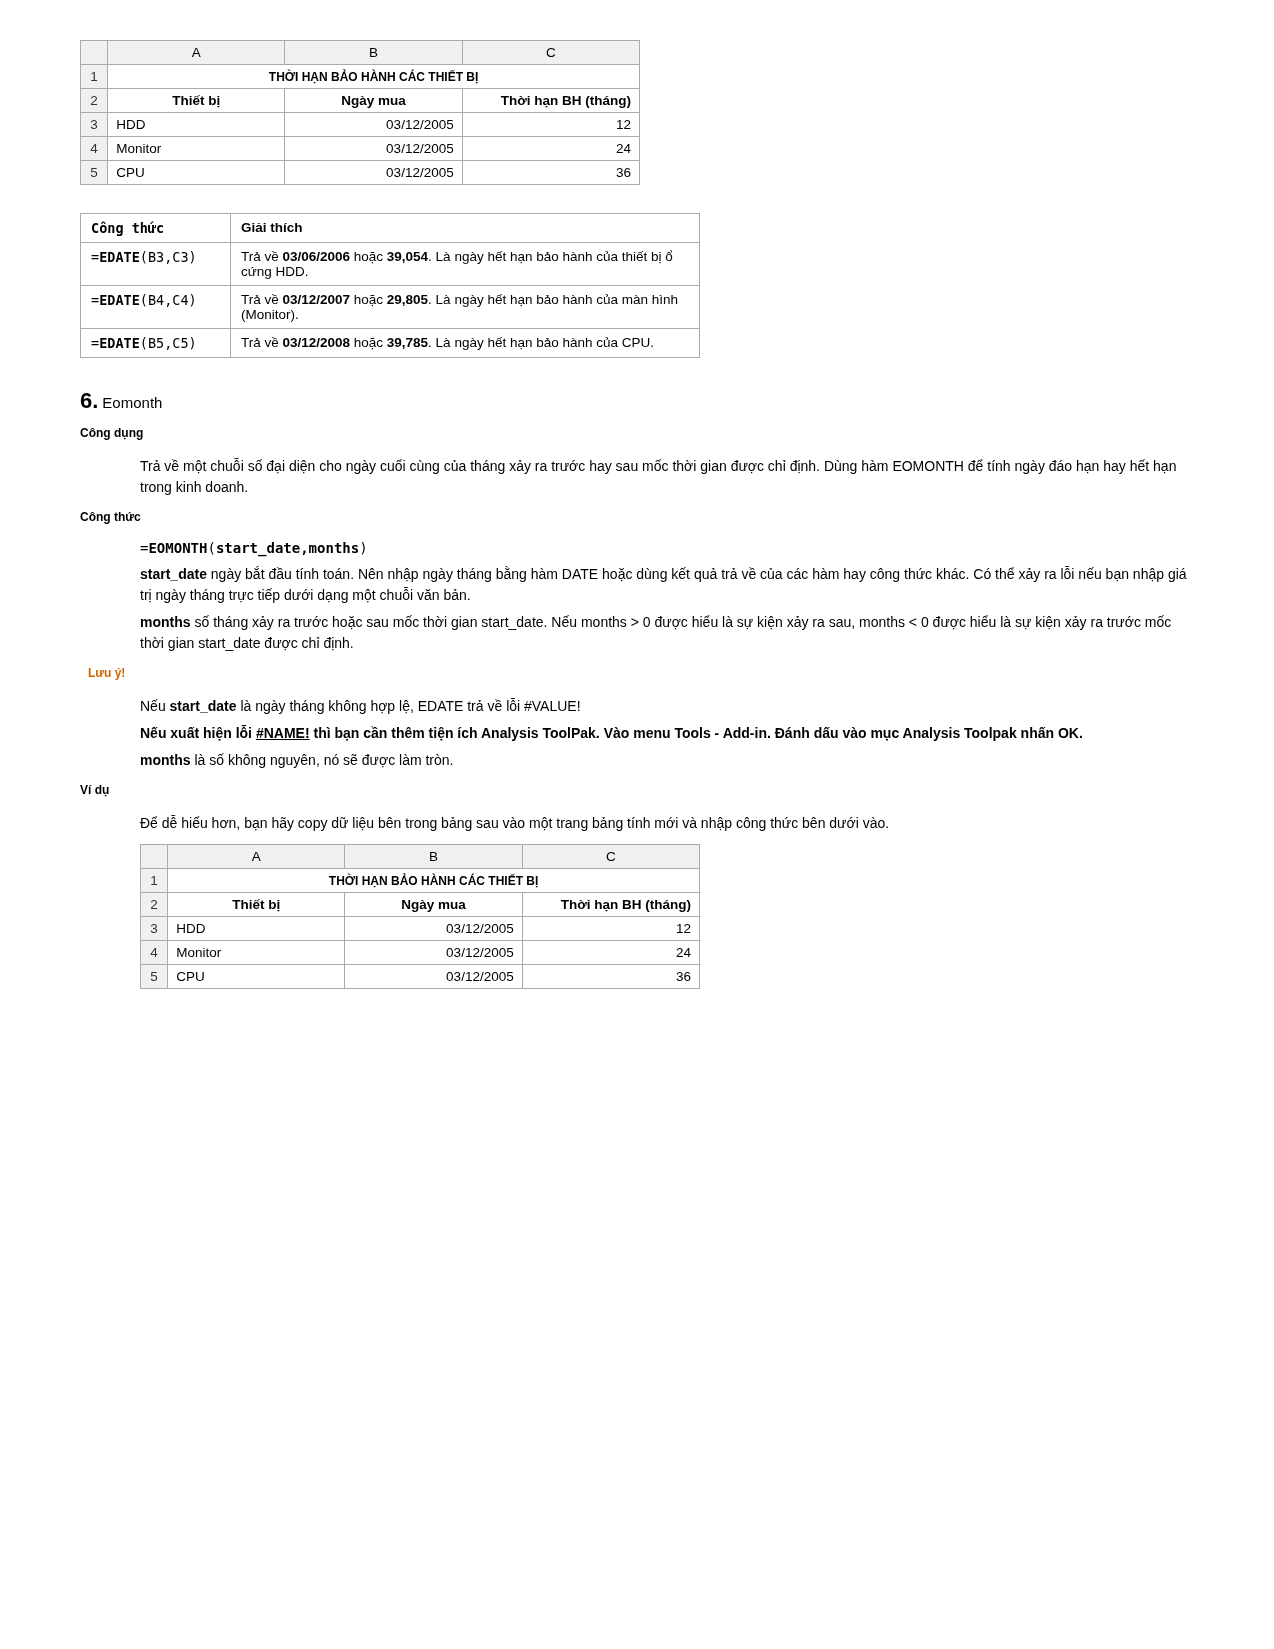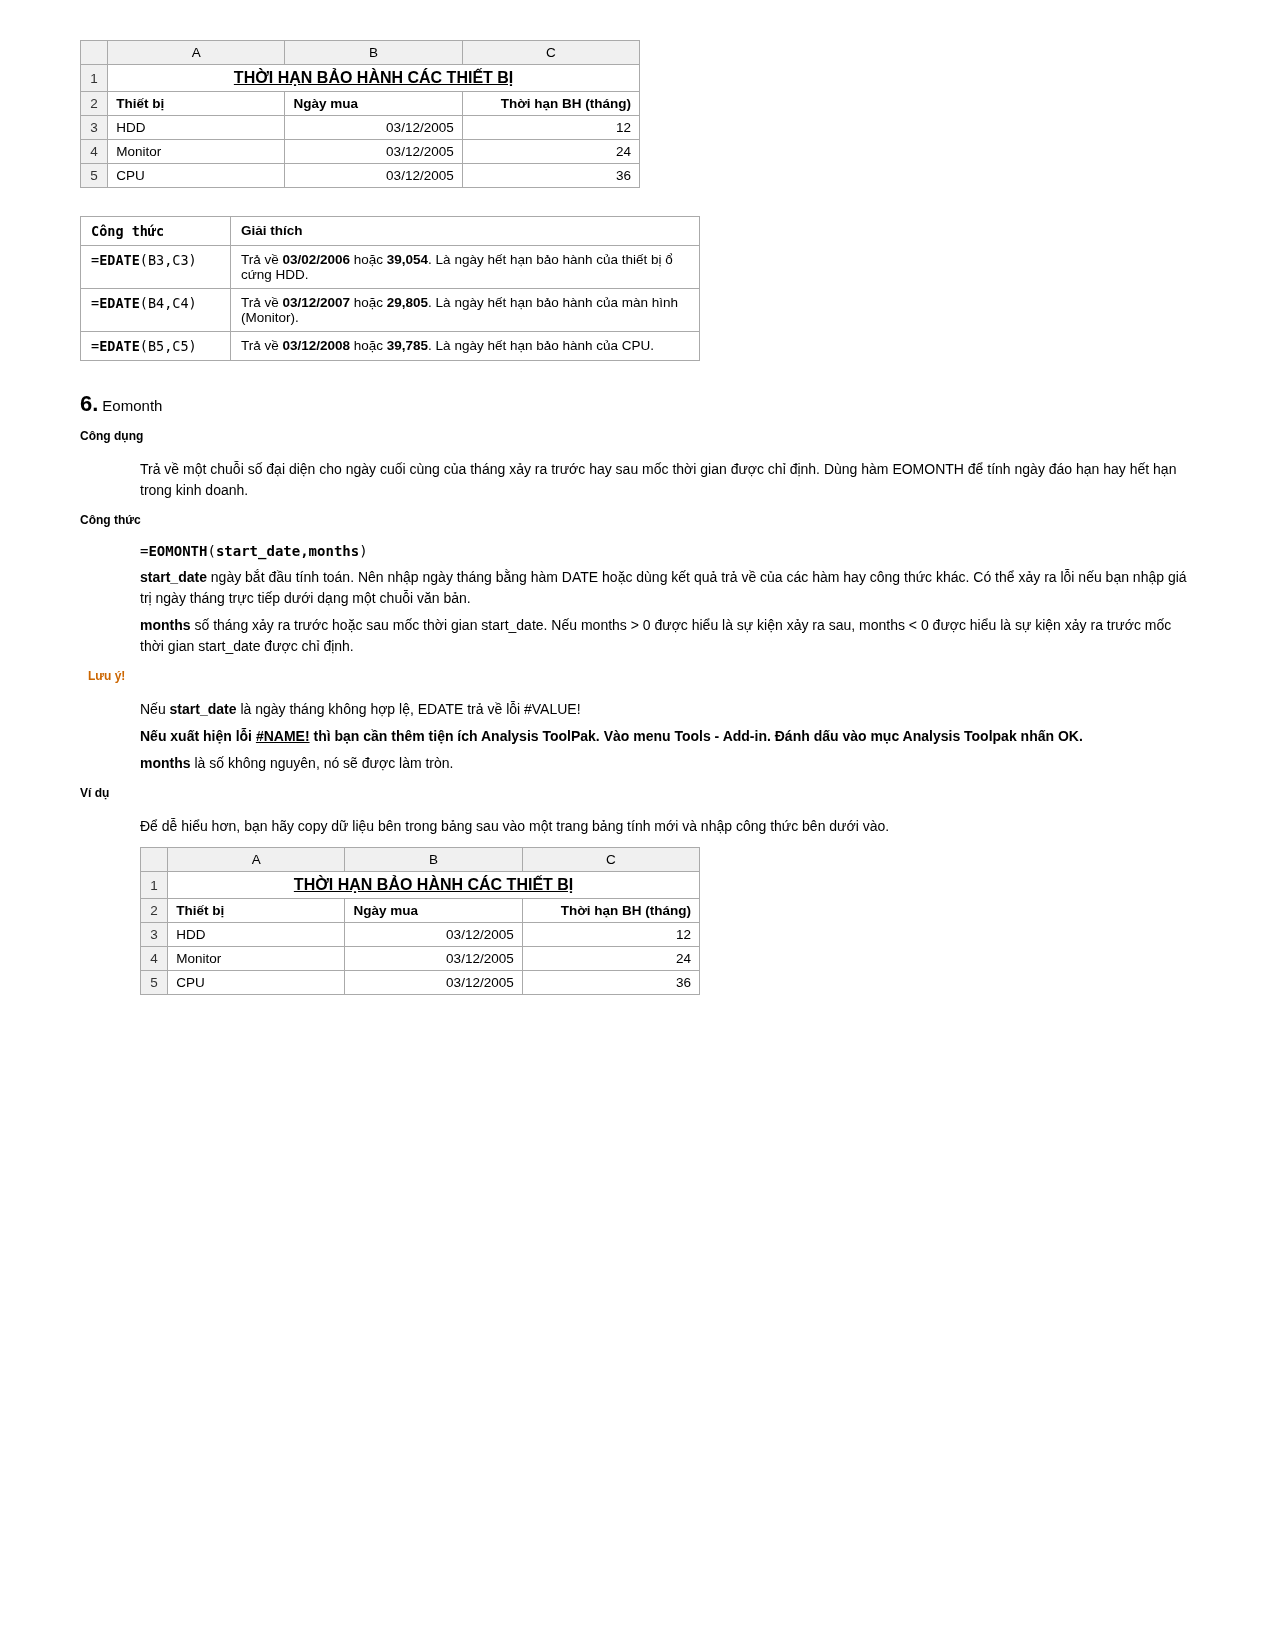--- a/index.html
+++ b/index.html
@@ -32,24 +32,23 @@
     }
     .spreadsheet-table .col-header {
       background: #f0f0f0;
       text-align: center;
       font-weight: normal;
       width: 160px;
     }
     .spreadsheet-table .merged-title {
       text-align: center;
       font-weight: bold;
-      font-size: 16px;
-      text-decoration: underline;
-    }
-    .spreadsheet-table .bold { font-weight: bold; }
+      font-size: 12px;
+    }
+    .spreadsheet-table .bold { font-weight: bold; text-align: center; }
     .spreadsheet-table .align-right { text-align: right; }
 
     
     .formula-table {
       border-collapse: collapse;
       margin-bottom: 30px;
       width: 620px;
     }
     .formula-table td {
       border: 1px solid #aaa;
@@ -152,21 +151,21 @@
 
 <table class="formula-table">
   <tbody>
     <tr class="header-row">
       <td class="formula-col">Công thức</td>
       <td class="explain-col">Giải thích</td>
     </tr>
     <tr>
       <td class="formula-col">=<strong>EDATE</strong>(B3,C3)</td>
       <td class="explain-col">
-        Trả về <strong>03/02/2006</strong> hoặc <strong>39,054</strong>. Là ngày hết hạn bảo hành của thiết bị ổ cứng HDD.
+        Trả về <strong>03/06/2006</strong> hoặc <strong>39,054</strong>. Là ngày hết hạn bảo hành của thiết bị ổ cứng HDD.
       </td>
     </tr>
     <tr>
       <td class="formula-col">=<strong>EDATE</strong>(B4,C4)</td>
       <td class="explain-col">
         Trả về <strong>03/12/2007</strong> hoặc <strong>29,805</strong>. Là ngày hết hạn bảo hành của màn hình (Monitor).
       </td>
     </tr>
     <tr>
       <td class="formula-col">=<strong>EDATE</strong>(B5,C5)</td>

